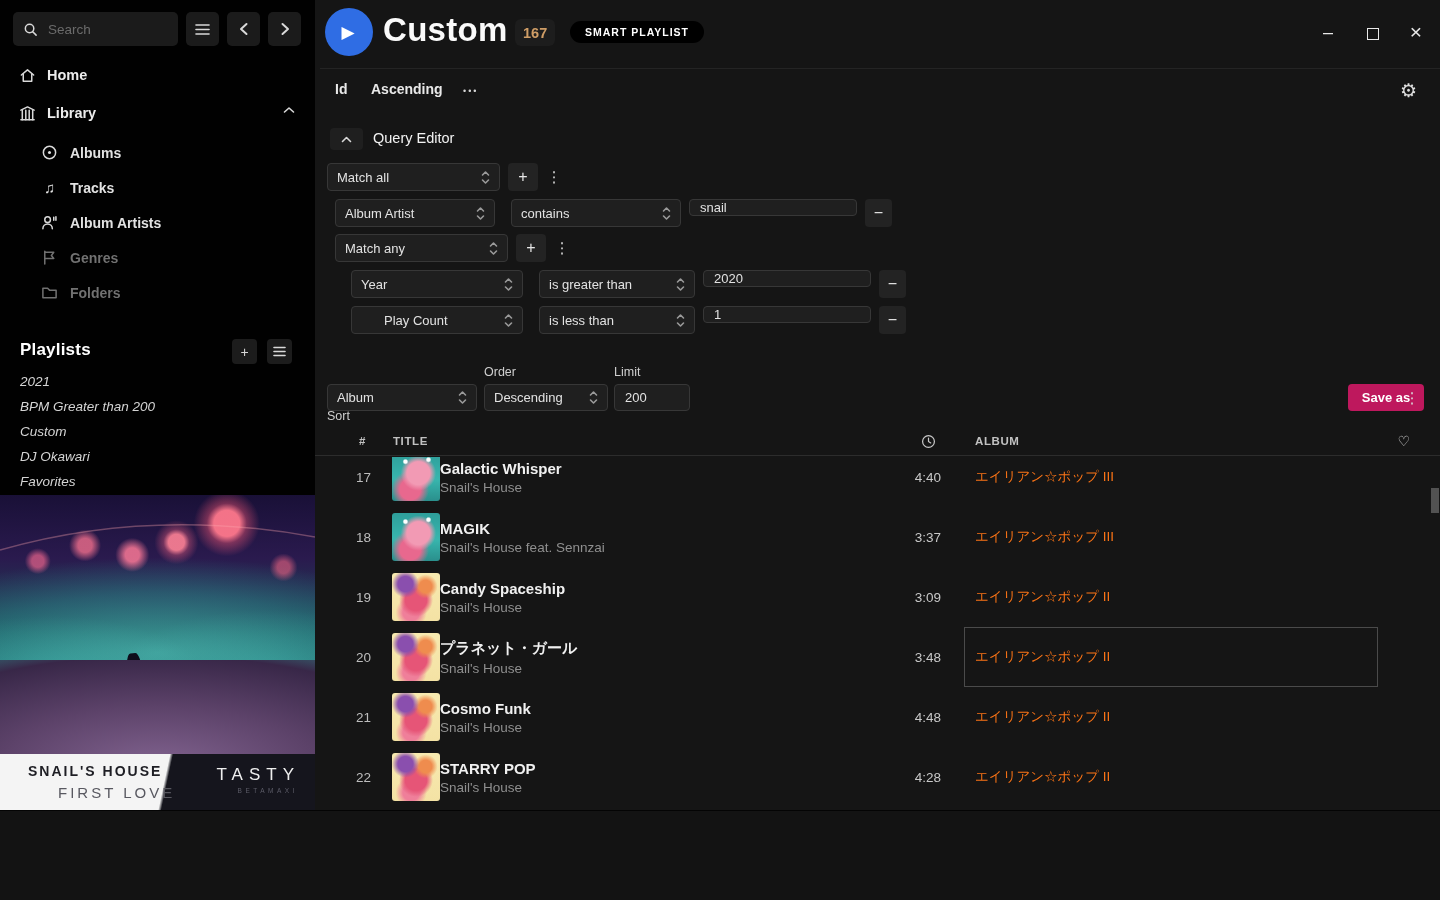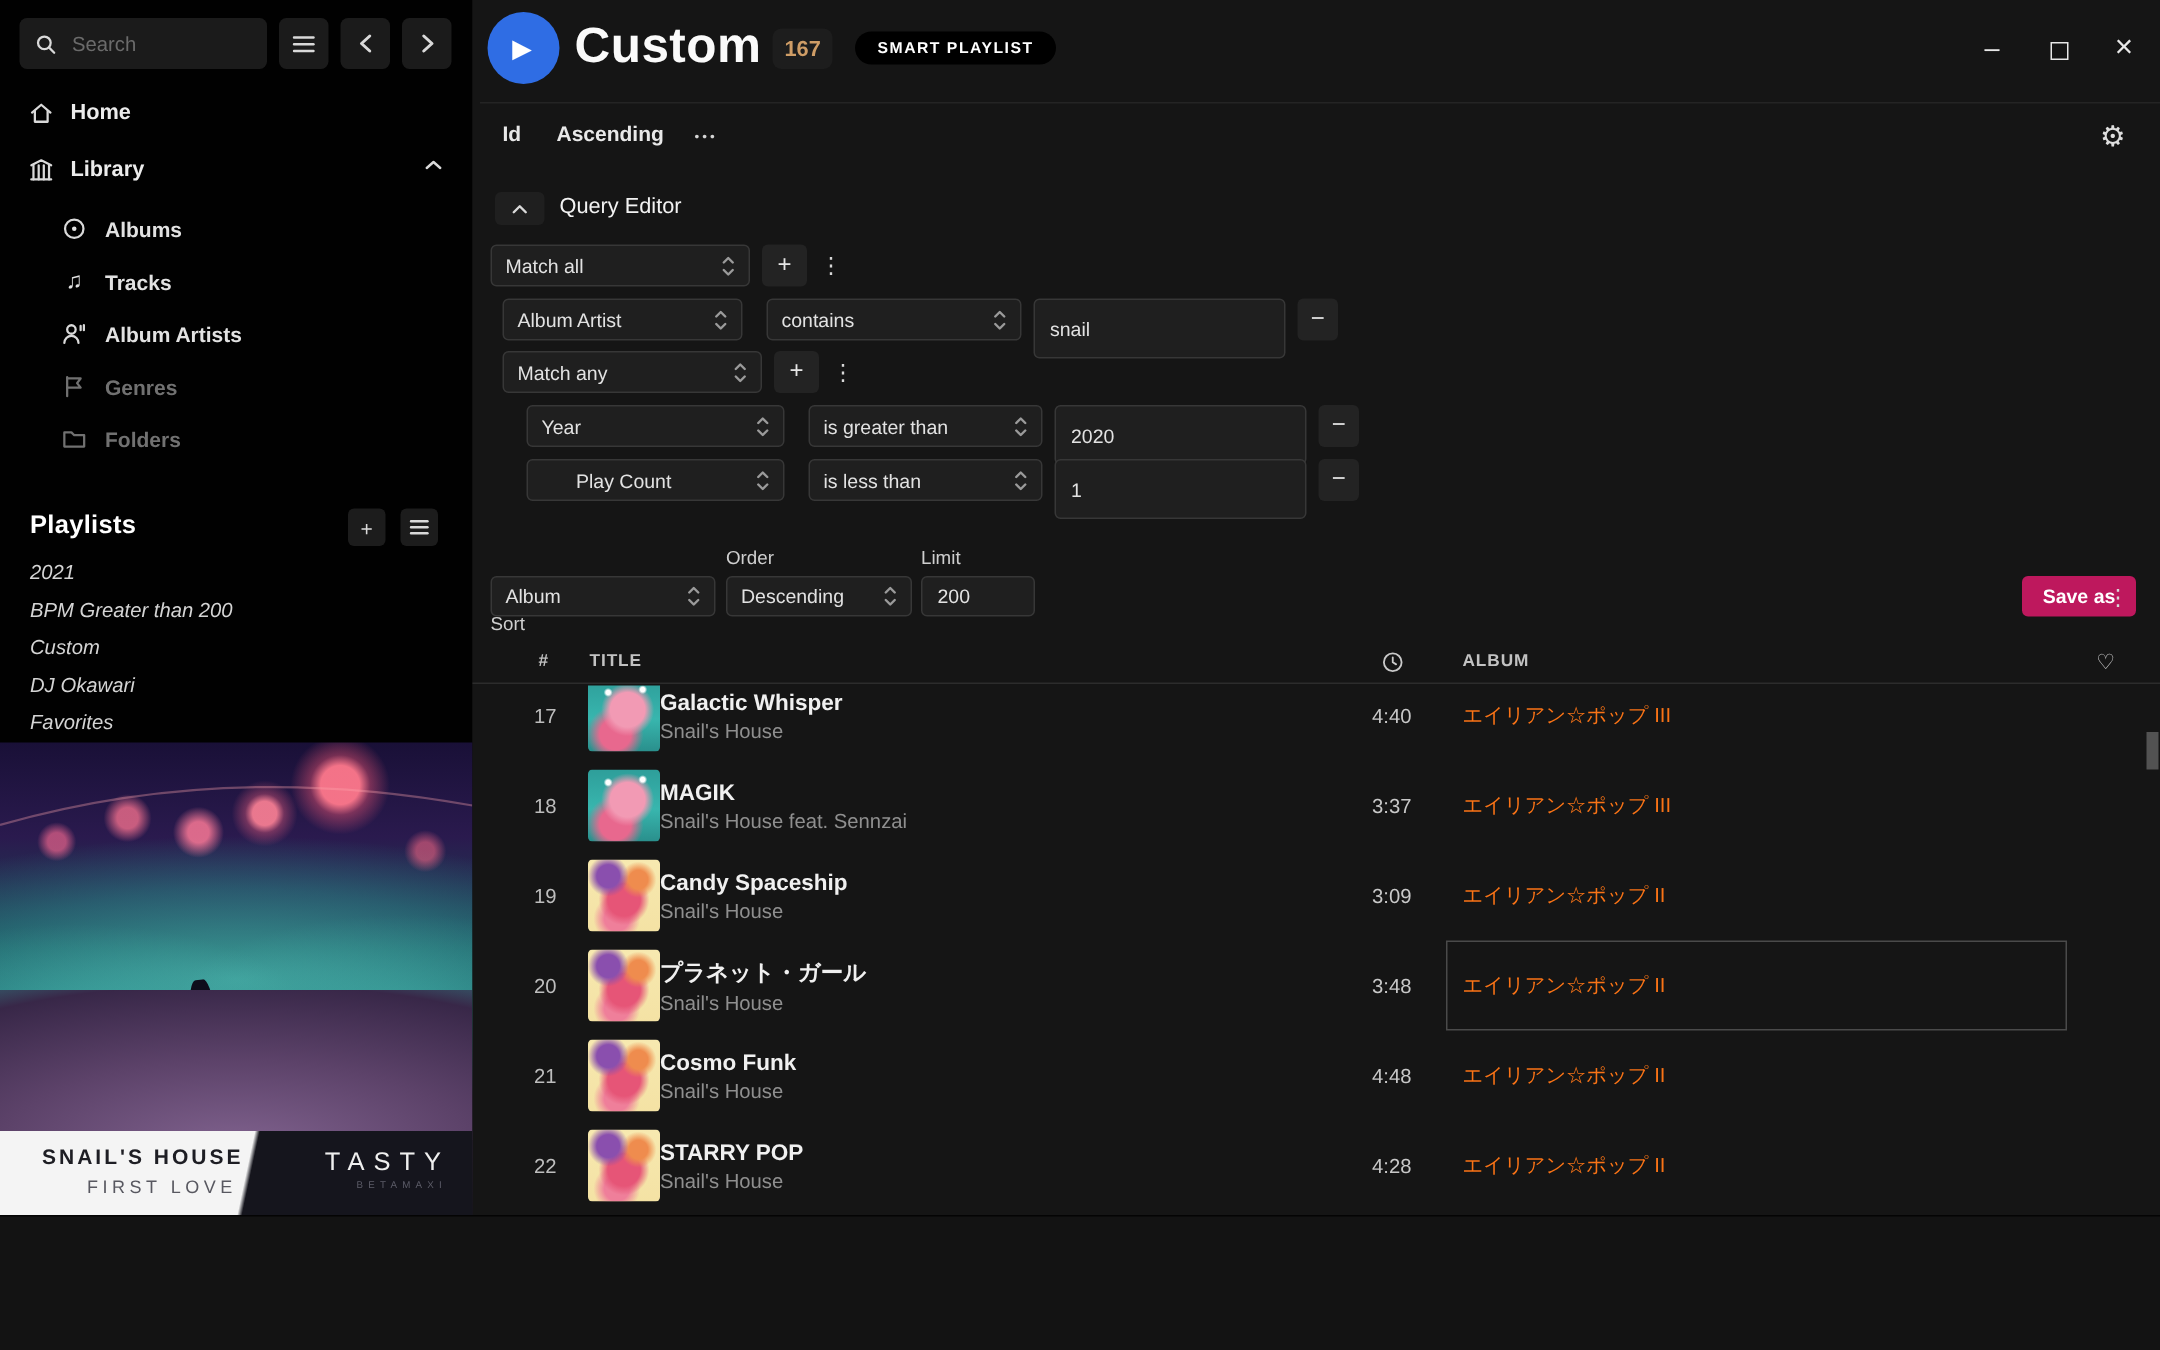--- a/index.html
+++ b/index.html
@@ -41,21 +41,21 @@
       radial-gradient(circle at 90% 23%, rgba(240,100,130,.6) 0 6px, transparent 14px),
       radial-gradient(ellipse 130% 42% at 50% 50%, rgba(95,225,210,.5) 0%, rgba(60,180,175,.3) 45%, transparent 72%),
       radial-gradient(ellipse 70% 28% at 16% 58%, rgba(80,205,195,.4) 0%, transparent 70%),
       radial-gradient(ellipse 70% 28% at 86% 56%, rgba(80,205,195,.35) 0%, transparent 70%),
       linear-gradient(180deg,#191037 0%,#2a1a4e 20%,#1a4d57 44%,#1f6064 58%,#4a3160 76%,#56416f 86%,#2c2243 100%);}
   .sb-art .lights{position:absolute;left:0;top:0;}
   .rocks{position:absolute;left:0;right:0;bottom:50px;height:100px;background:radial-gradient(120% 140% at 50% 105%, #80628e 0%, #5c4269 42%, #382748 78%, transparent 100%);}
   .fig{position:absolute;background:#0e0d1b;border-radius:35% 35% 20% 20%;}
   .art-banner{position:absolute;left:0;right:0;bottom:0;height:56px;background:linear-gradient(102deg,#f4f4f4 0%,#f4f4f4 52%,#15151d 53%,#15151d 100%);}
   .banner-artist{position:absolute;left:28px;top:9px;color:#1e1e24;font-weight:700;letter-spacing:2px;font-size:14px;}
-  .banner-album{position:absolute;left:58px;top:30px;color:#585860;font-size:12px;letter-spacing:3px;}
+  .banner-album{position:absolute;left:58px;top:30px;color:#585860;font-size:15px;letter-spacing:3px;}
   .banner-label{position:absolute;right:15px;top:11px;color:#efefef;font-size:17px;letter-spacing:6px;font-weight:400;}
   .banner-sub{position:absolute;right:17px;top:33px;color:#5c5c68;font-size:6.5px;letter-spacing:3.5px;}
 
   
   .main{position:absolute;left:315px;top:0;width:1125px;height:810px;background:#151515;}
   .play-hero{position:absolute;left:10px;top:8px;width:48px;height:48px;border-radius:50%;background:#2f6de4;border:none;display:flex;align-items:center;justify-content:center;color:#fff;font-size:17px;cursor:pointer;padding-left:4px;}
   .page-title{position:absolute;left:68px;top:11px;font-size:33px;font-weight:800;color:#fafafa;letter-spacing:.3px;}
   .count-badge{position:absolute;left:200px;top:19px;height:27px;min-width:37px;background:#1d1d1d;border-radius:6px;display:flex;align-items:center;justify-content:center;font-size:14.5px;font-weight:700;color:#cf9d66;padding:0 8px;}
   .type-badge{position:absolute;left:255px;top:21px;height:22px;background:#000;border-radius:11px;display:flex;align-items:center;justify-content:center;font-size:10.5px;font-weight:700;letter-spacing:1px;color:#fff;padding:0 15px;}
   .win-btn{position:absolute;background:transparent;border:none;color:#e8e8e8;cursor:pointer;display:flex;align-items:center;justify-content:center;padding:0;}
@@ -63,21 +63,21 @@
   .hdr-divider{position:absolute;left:5px;right:0;top:68px;border-top:1px solid #242424;}
   .tb-item{position:absolute;top:81px;background:transparent;border:none;color:#e8e8e8;font-weight:700;font-size:14px;cursor:pointer;padding:0;font-family:inherit;}
   .tb-dots{position:absolute;top:86px;color:#d5d5d5;font-size:9px;letter-spacing:2px;cursor:pointer;}
   .gear{position:absolute;left:1085px;top:79px;font-size:19px;color:#dedede;cursor:pointer;}
 
   .qe-toggle{position:absolute;left:15px;top:128px;width:33px;height:22px;background:#1f1f1f;border:none;border-radius:4px;display:flex;align-items:center;justify-content:center;cursor:pointer;}
   .qe-title{position:absolute;left:58px;top:130px;font-size:14.5px;font-weight:500;color:#f2f2f2;}
   .select{position:absolute;background:#1f1f1f;border:1px solid #373737;border-radius:4px;display:flex;align-items:center;justify-content:space-between;padding:0 9px;height:28px;font-size:13px;color:#e2e2e2;cursor:pointer;}
   .qbtn{position:absolute;background:#232323;border:none;border-radius:4px;display:flex;align-items:center;justify-content:center;color:#e6e6e6;font-size:16px;cursor:pointer;height:28px;padding:0;}
   .kebab{position:absolute;background:transparent;border:none;color:#d8d8d8;font-size:15px;display:flex;align-items:center;justify-content:center;cursor:pointer;height:28px;padding:0;}
-  .qinput{position:absolute;background:#1f1f1f;border:1px solid #373737;border-radius:4px;color:#e2e2e2;font-size:13px;padding:0 10px;height:40px;font-family:inherit;outline:none;}
+  .qinput{position:absolute;background:#1f1f1f;border:1px solid #373737;border-radius:4px;color:#e2e2e2;font-size:13px;padding:0 10px;height:17px;font-family:inherit;outline:none;}
   .fld-label{position:absolute;top:365px;font-size:12.5px;color:#cfcfcf;}
   .save-btn{position:absolute;left:1003px;top:384px;width:76px;height:27px;background:#be185d;border:none;border-radius:4px;color:#fff;font-weight:700;font-size:13px;cursor:pointer;font-family:inherit;margin-left:30px;}
 
   .tbl-head{position:absolute;left:0;top:427px;right:0;height:29px;display:grid;grid-template-columns:77px 48px 418px 90px 24px 406px 1fr;align-items:center;border-bottom:1px solid #2c2c2c;font-size:11.5px;letter-spacing:.6px;color:#c2c2c2;font-weight:700;}
   .h-num{text-align:right;padding-right:26px;}
   .h-title{grid-column:2/4;padding-left:1px;}
   .h-clock{grid-column:4;justify-self:end;margin-right:12px;display:flex;}
   .h-album{grid-column:6;padding-left:3px;}
   .h-heart{grid-column:7;justify-self:center;margin-right:10px;font-size:14px;font-weight:400;color:#c9c9c9;}
   .rows-viewport{position:absolute;left:0;top:457px;right:0;height:350px;overflow:hidden;}

